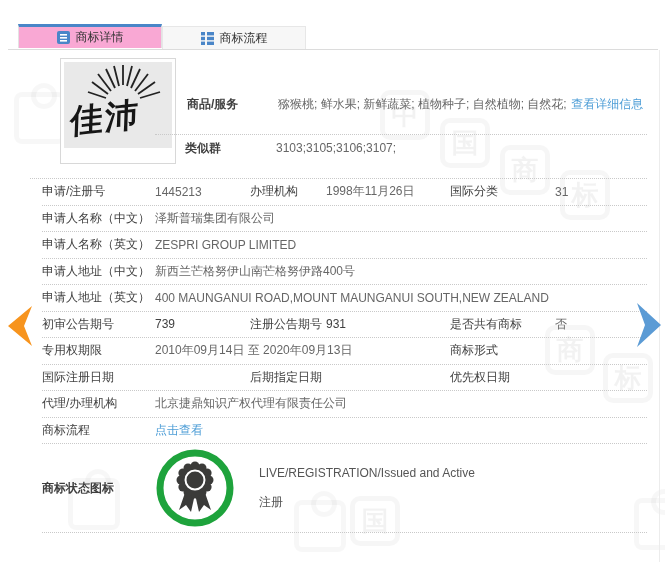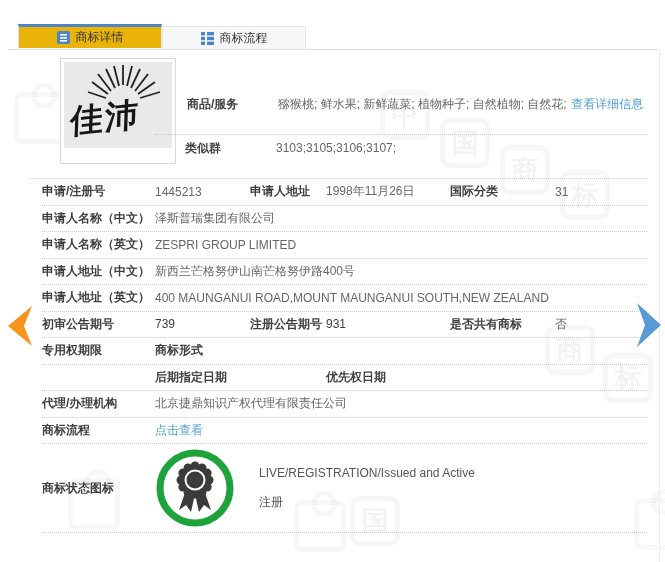--- a/index.html
+++ b/index.html
@@ -4,21 +4,21 @@
 <style>
   html,body{margin:0;padding:0;width:665px;height:562px;background:#fff;
     font-family:"Liberation Sans","DejaVu Sans",sans-serif;overflow:hidden;}
   .page{position:relative;width:665px;height:562px;}
 
   
   .tabs-bar{position:absolute;top:24px;left:18px;display:flex;z-index:3;}
   .tab{height:24px;width:144px;display:flex;align-items:center;justify-content:center;
     gap:6px;font-size:12px;color:#333;cursor:pointer;box-sizing:border-box;}
   .tab.active{border-top:3px solid #4a86c8;border-left:1px solid #e3e3e3;border-right:1px solid #e3e3e3;
-    background:#eab308;margin-bottom:-1px;}
+    background:#f9a8d4;margin-bottom:-1px;}
   .tab.inactive{background:#f7f7f7;border:1px solid #e7e7e7;border-bottom:none;margin-top:2px;height:23px;}
   .tabline{position:absolute;top:49px;left:8px;width:650px;border-top:1px solid #dcdcdc;z-index:1;}
   .tab-icon svg{display:block;}
 
   
   .wm,.puzzle{position:absolute;z-index:0;}
   .wm{width:40px;height:40px;line-height:40px;text-align:center;font-size:27px;font-weight:bold;
     color:rgba(0,0,0,0.05);border:5px solid rgba(0,0,0,0.035);border-radius:10px;}
   .puzzle{width:42px;height:42px;border:5px solid rgba(0,0,0,0.03);border-radius:8px;}
   .puzzle::after{content:"";position:absolute;left:12px;top:-14px;width:16px;height:16px;
@@ -41,21 +41,21 @@
   .fld-val{color:#666;font-size:12px;}
   .goods-row{position:absolute;left:157px;top:44px;white-space:nowrap;}
   .goods-row .fld-lbl{display:inline-block;width:91px;}
   .goods-sep{position:absolute;left:125px;right:0;top:84px;border-top:1px dotted #c9c9c9;}
   .similar-row{position:absolute;left:155px;top:88px;white-space:nowrap;}
   .similar-row .fld-lbl{display:inline-block;width:91px;}
   .link{color:#4b9cd6;text-decoration:none;cursor:pointer;font-size:12px;}
 
   .row{display:grid;grid-template-columns:113px 95px 76px 124px 105px 1fr;align-items:center;
     height:25.5px;border-bottom:1px dotted #c9c9c9;margin-left:12px;font-size:12px;}
-  .row .lbl{font-weight:bold;color:#3f3f3f;}
+  .row .lbl{font-weight:normal;color:#3f3f3f;}
   .row .val{color:#666;white-space:nowrap;}
   .row .b{font-weight:normal;color:#404040;}
   .span-all{grid-column:2 / -1;}
   .span-mid{grid-column:2 / 5;}
 
   .status-row{display:flex;align-items:center;height:88px;border-bottom:1px dotted #c9c9c9;margin-left:12px;}
   .status-row .lbl{font-weight:bold;color:#3f3f3f;font-size:12px;width:101px;}
   .status-badge{width:80px;height:80px;margin-left:12px;}
   .status-text{margin-left:24px;font-size:12px;color:#555;}
   .status-text .l1{margin-bottom:14px;}
@@ -143,21 +143,21 @@
       </div>
       <div class="goods-sep"></div>
       <div class="similar-row">
         <span class="fld-lbl">类似群</span><span class="fld-val">3103;3105;3106;3107;</span>
       </div>
     </div>
 
     <div class="row">
       <span class="lbl">申请/注册号</span>
       <span class="val">1445213</span>
-      <span class="lbl">申请人地址</span>
+      <span class="lbl">办理机构</span>
       <span class="val">1998年11月26日</span>
       <span class="lbl">国际分类</span>
       <span class="val">31</span>
     </div>
 
     <div class="row">
       <span class="lbl">申请人名称（中文）</span>
       <span class="val span-all">泽斯普瑞集团有限公司</span>
     </div>
 
@@ -181,25 +181,27 @@
       <span class="val b">739</span>
       <span class="lbl">注册公告期号</span>
       <span class="val b">931</span>
       <span class="lbl">是否共有商标</span>
       <span class="val">否</span>
     </div>
 
 
     <div class="row">
       <span class="lbl">专用权期限</span>
+      <span class="val span-mid">2010年09月14日 至 2020年09月13日</span>
       <span class="lbl">商标形式</span>
       <span class="val"></span>
     </div>
 
     <div class="row">
+      <span class="lbl">国际注册日期</span>
       <span class="val"></span>
       <span class="lbl">后期指定日期</span>
       <span class="val"></span>
       <span class="lbl">优先权日期</span>
       <span class="val"></span>
     </div>
 
     <div class="row">
       <span class="lbl">代理/办理机构</span>
       <span class="val span-all">北京捷鼎知识产权代理有限责任公司</span>

